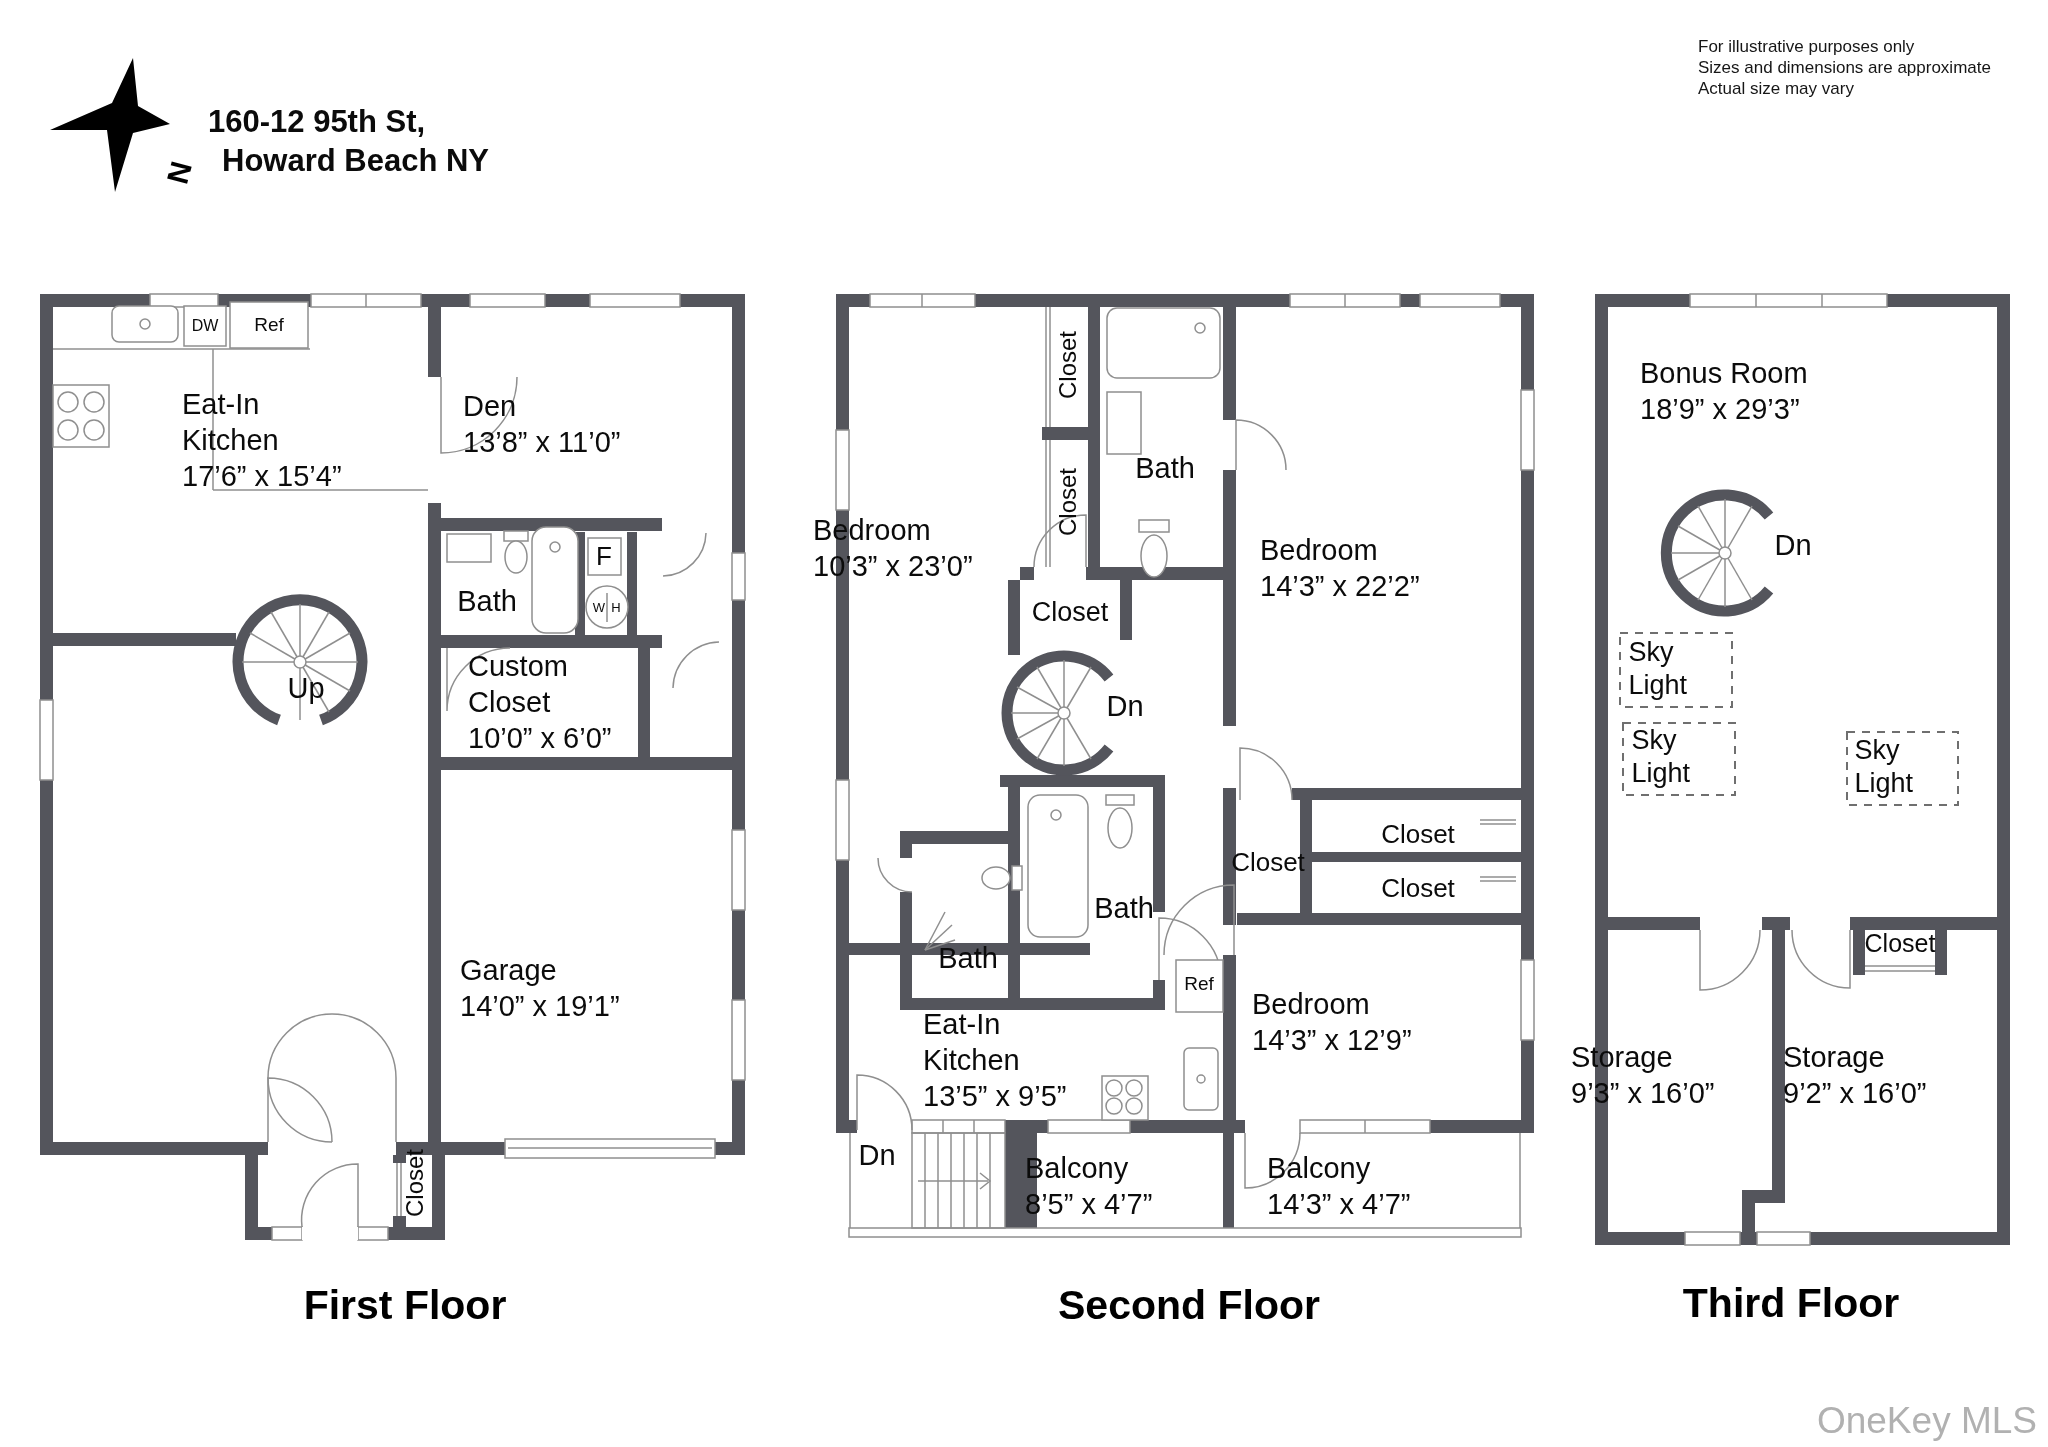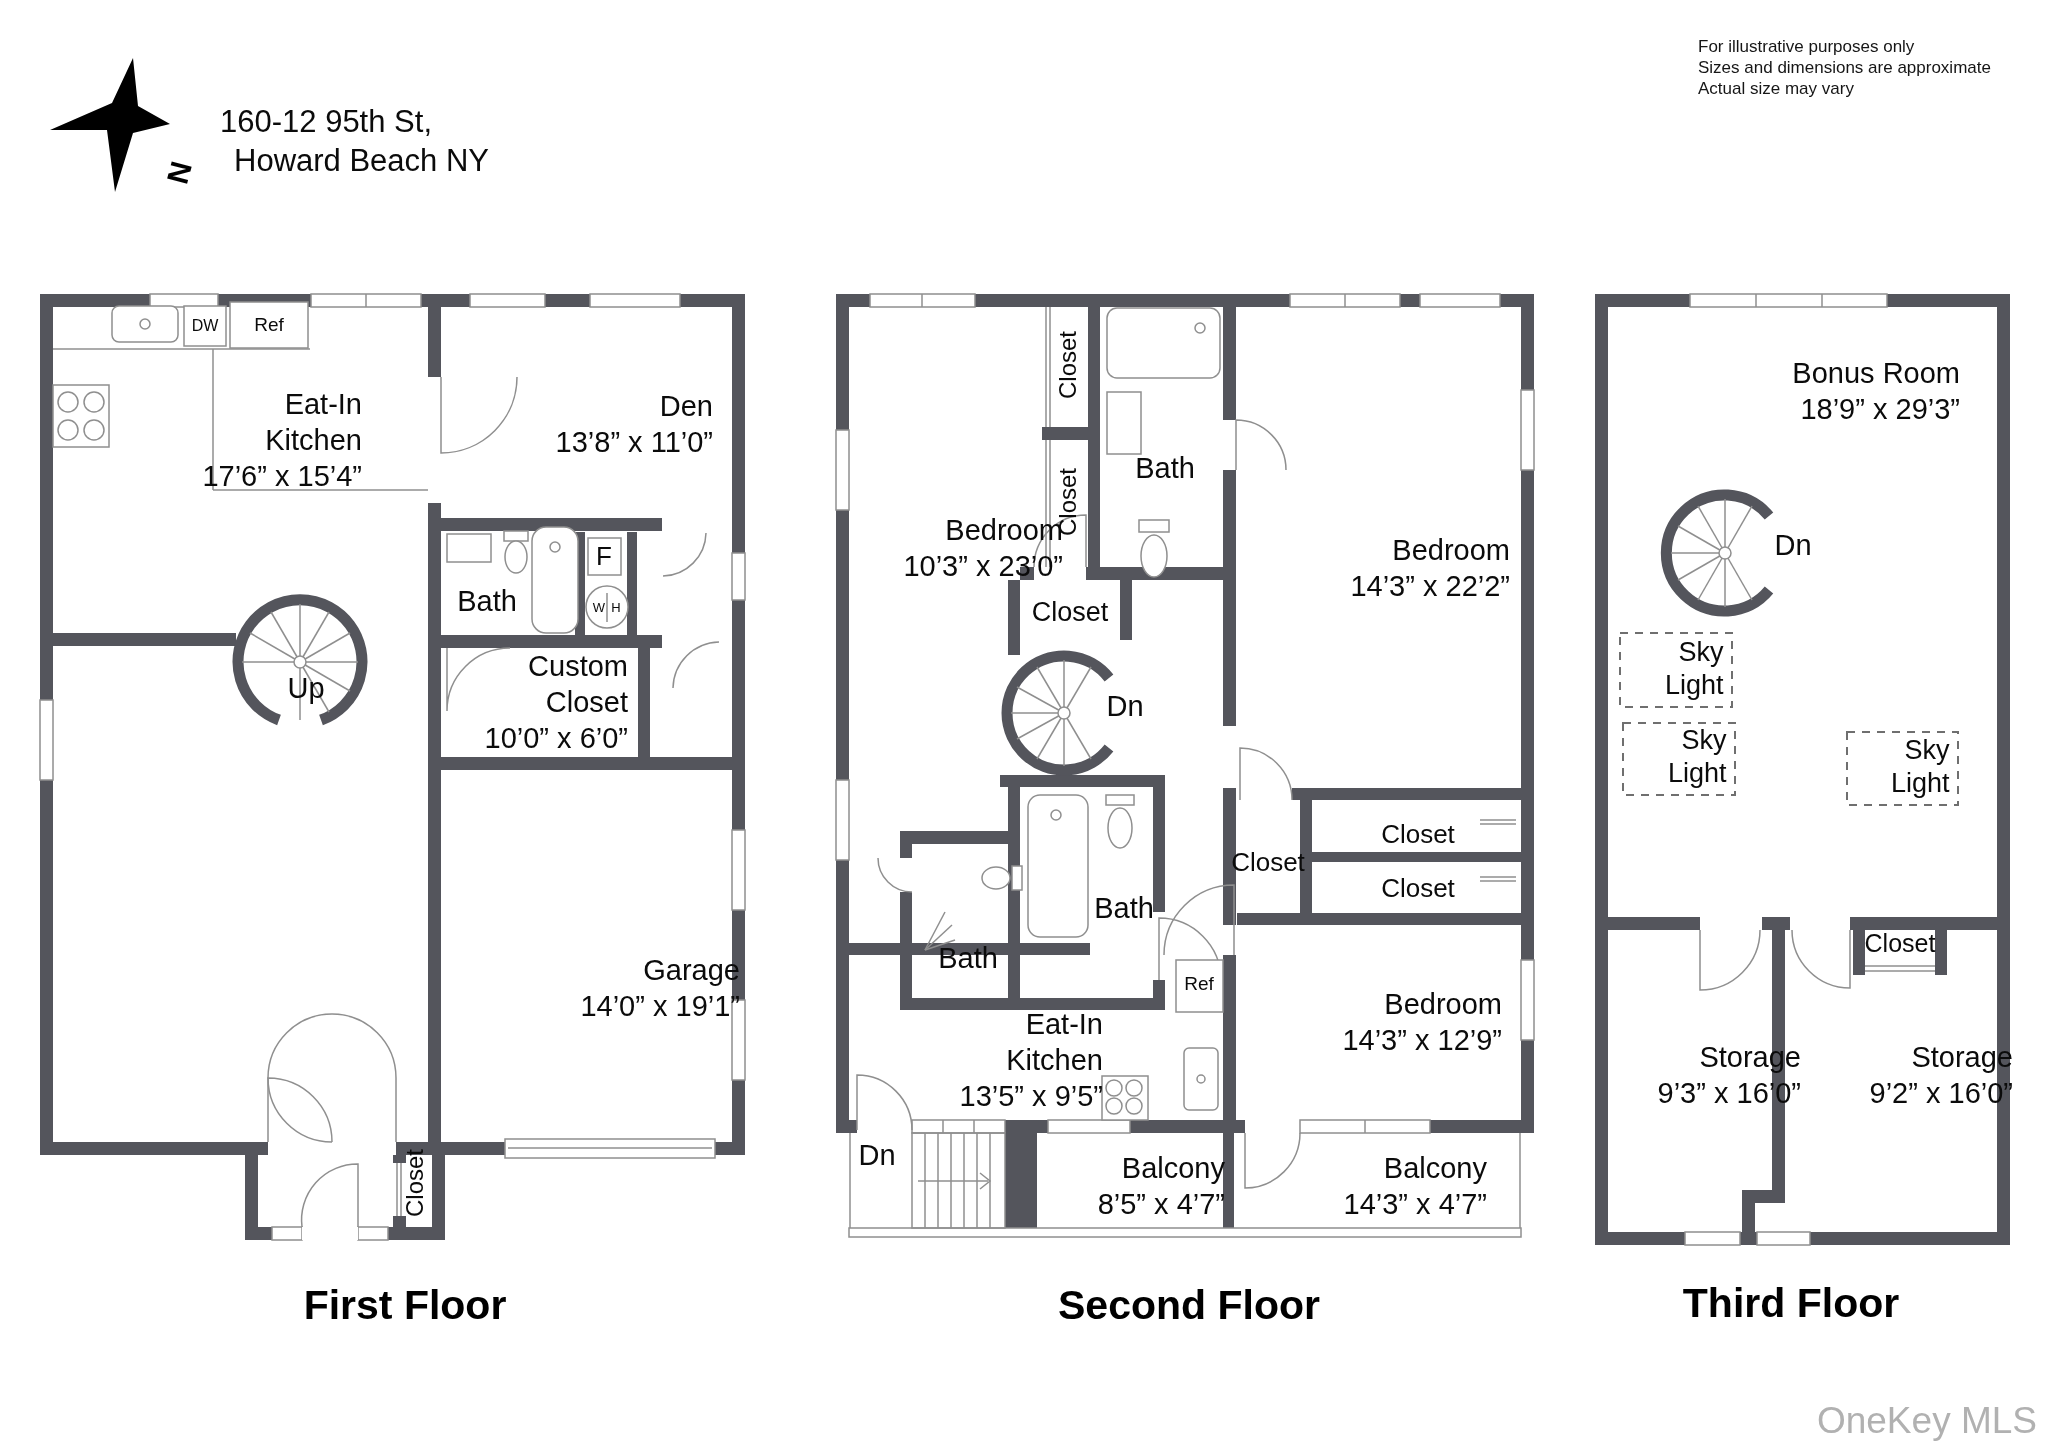--- a/index.html
+++ b/index.html
@@ -6,29 +6,29 @@
   #stage{position:relative;width:2048px;height:1447px;background:#fff;overflow:hidden;
          font-family:"Liberation Sans",sans-serif;color:#0b0b0b;}
   svg{position:absolute;left:0;top:0;}
   .wall{fill:#54555c;stroke:none;}
   .thin{stroke:#8f8f8f;stroke-width:1.5;fill:none;}
   .fix{stroke:#8f8f8f;stroke-width:1.5;fill:#fff;}
   .win{fill:#fff;stroke:#8f8f8f;stroke-width:1.5;}
   .gap{fill:#fff;stroke:none;}
   .ring{stroke:#54555c;stroke-width:11;fill:none;}
   .dash{stroke:#6f6f6f;stroke-width:2;fill:none;stroke-dasharray:8 7;}
-  .lab{position:absolute;transform:translate(-50%,-50%);text-align:right;
+  .lab{position:absolute;transform:translate(-50%,-50%);text-align:left;
        font-size:29px;line-height:36px;white-space:normal;}
   .one{white-space:nowrap;}
   .vlab{position:absolute;transform:translate(-50%,-50%) rotate(-90deg);white-space:nowrap;
         font-size:24px;}
   .tiny{font-size:16px;}
   .applab{position:absolute;transform:translate(-50%,-50%);white-space:nowrap;}
   .ftitle{position:absolute;transform:translate(-50%,-50%);font-size:41px;white-space:nowrap;color:#000;font-weight:bold;}
-  .addr{position:absolute;left:220px;top:102px;font-size:31px;font-weight:normal;line-height:39px;white-space:nowrap;}
+  .addr{position:absolute;left:208px;top:102px;font-size:31px;font-weight:bold;line-height:39px;white-space:nowrap;}
   .addr .l2{padding-left:14px;}
   .disc{position:absolute;left:1698px;top:36px;font-size:17px;line-height:21px;color:#161616;white-space:nowrap;}
   .wm{position:absolute;right:11px;bottom:5px;font-size:37px;color:#b1b1b1;white-space:nowrap;}
 </style>
 </head>
 <body>
 
 <div id="stage">
 
 <svg width="2048" height="1447" viewBox="0 0 2048 1447">

